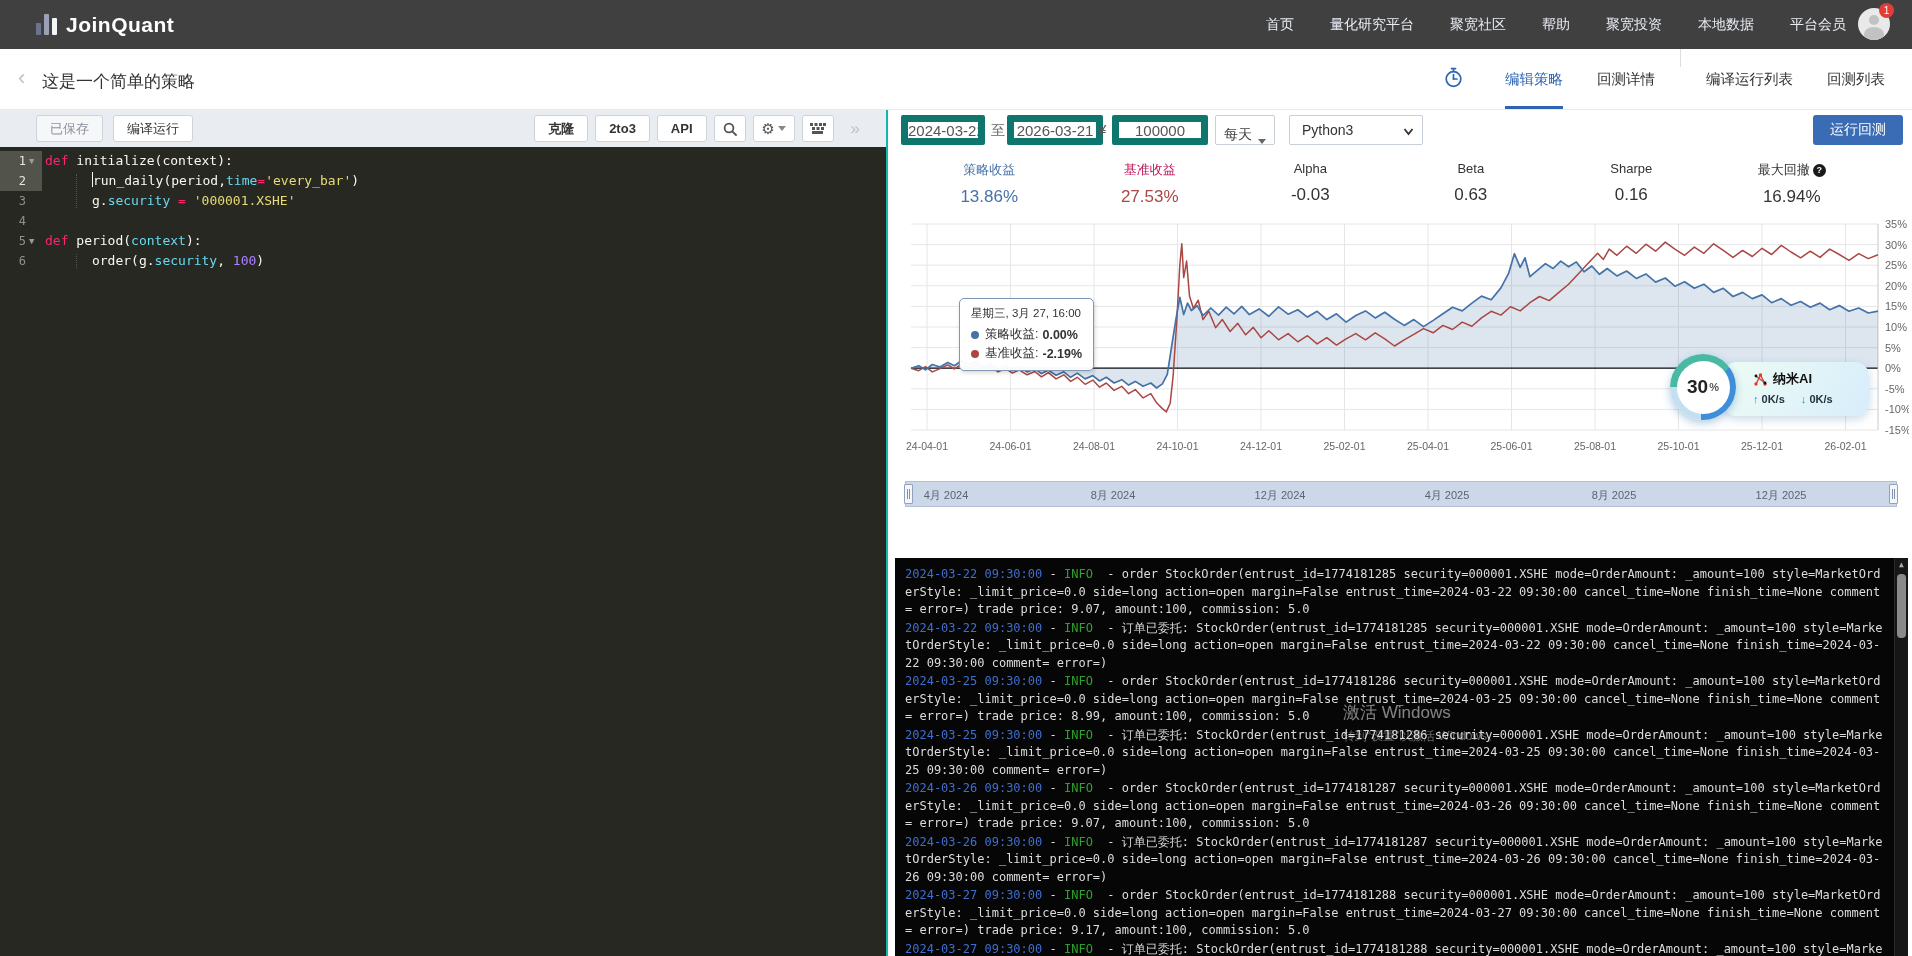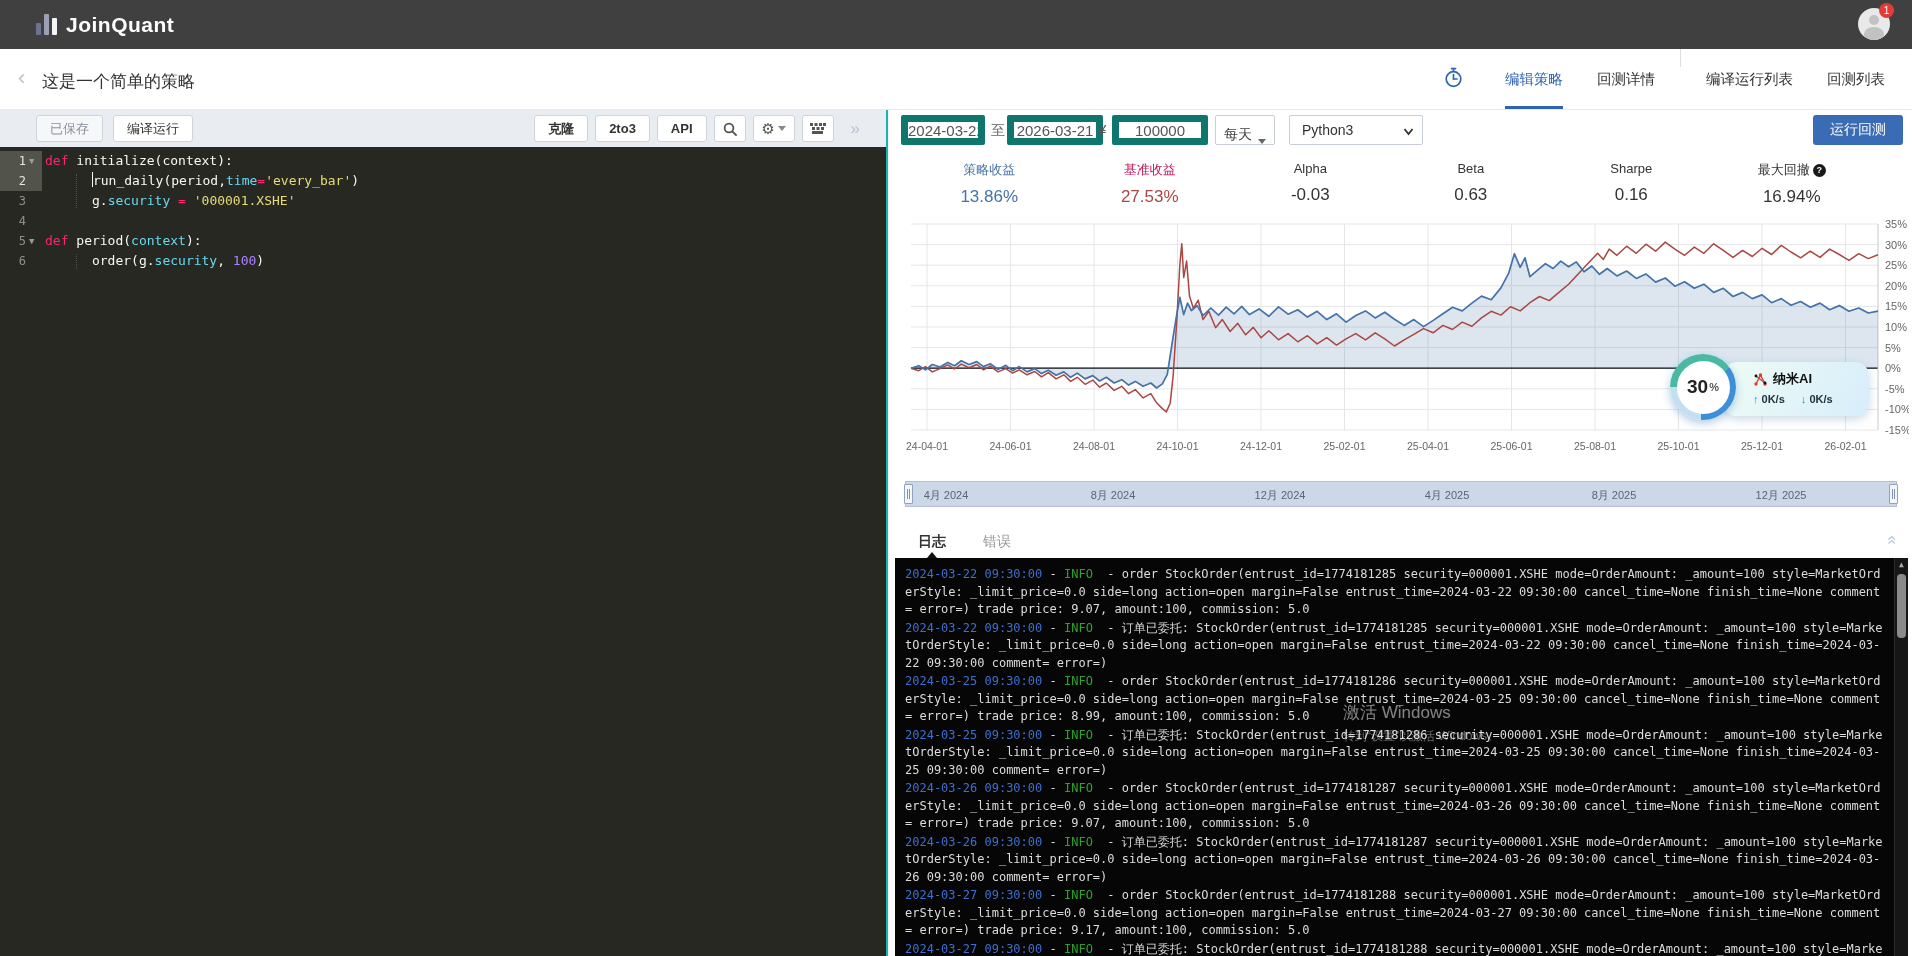--- a/index.html
+++ b/index.html
@@ -141,20 +141,29 @@
 
   <header id="navbar">
     <div id="logo">
       <span id="logo-bars">
           <i></i>
           <i></i>
           <i></i>
         </span>
       <span id="logo-text">JoinQuant</span>
     </div>
+    <nav id="nav-items">
+        <span class="nav-item">首页</span>
+        <span class="nav-item">量化研究平台</span>
+        <span class="nav-item">聚宽社区</span>
+        <span class="nav-item">帮助</span>
+        <span class="nav-item">聚宽投资</span>
+        <span class="nav-item">本地数据</span>
+        <span class="nav-item">平台会员</span>
+      </nav>
     <div id="avatar-wrap">
       <div id="avatar">
           <div class="head"></div>
           <div class="body"></div>
         </div>
       <div id="avatar-badge">1</div>
     </div>
   </header>
 
   <div id="titlebar">
@@ -323,20 +332,35 @@
           <text x="988" y="178.8" font-size="11" fill="#666" font-family="Liberation Sans, sans-serif">-5%</text>
           <line x1="14" y1="195.4" x2="981" y2="195.4" stroke="#e6e6e6" stroke-width="1"></line>
           <text x="988" y="199.4" font-size="11" fill="#666" font-family="Liberation Sans, sans-serif">-10%</text>
           <line x1="14" y1="216" x2="981" y2="216" stroke="#e6e6e6" stroke-width="1"></line>
           <text x="988" y="220" font-size="11" fill="#666" font-family="Liberation Sans, sans-serif">-15%</text>
           <line x1="981" y1="10" x2="981" y2="216" stroke="#c9c9c9" stroke-width="1"></line>
           <polygon points="14.0,154.2 21.7,151.7 28.5,155.8 35.3,150.5 43.0,153.0 50.7,148.4 57.5,151.7 64.3,146.8 72.0,150.5 79.8,147.6 86.5,152.6 93.3,149.7 101.0,155.4 108.8,151.3 115.5,156.7 122.3,152.6 130.0,157.9 137.8,154.6 144.5,159.6 151.3,156.3 159.1,161.2 166.8,157.9 173.6,163.3 180.3,159.1 188.1,164.9 195.8,161.6 202.6,167.0 209.3,163.3 217.1,169.0 224.8,165.7 231.6,171.1 238.3,167.4 246.1,172.3 253.8,169.0 259.6,174.0 265.4,169.9 270.3,160.4 275.1,129.5 279.0,104.8 282.8,83.3 286.7,100.6 290.6,89.1 294.4,96.5 300.2,91.6 306.0,101.5 313.8,94.0 321.5,101.1 329.2,93.2 337.0,99.8 344.7,92.4 352.4,100.6 362.1,94.9 371.8,102.3 381.5,92.8 391.1,100.2 400.8,95.7 410.5,103.1 420.1,97.3 429.8,105.6 439.5,99.8 449.1,108.1 458.8,101.5 468.5,96.9 478.2,103.9 487.8,98.2 497.5,105.2 507.2,111.4 516.8,105.6 526.5,112.6 536.2,106.4 545.9,99.8 555.5,93.2 565.2,96.9 574.9,89.1 584.5,82.1 594.2,85.8 603.9,73.9 611.6,59.4 617.4,39.7 623.2,53.3 628.0,43.8 632.9,62.7 640.6,56.1 648.4,49.6 656.1,54.5 663.8,47.1 671.6,52.8 679.3,47.9 687.0,57.8 694.8,52.0 702.5,60.3 710.2,54.5 719.9,61.9 729.6,57.0 739.3,64.4 748.9,59.9 758.6,68.1 768.3,64.0 777.9,72.2 787.6,67.7 797.3,74.3 806.9,70.2 816.6,78.4 826.3,74.3 836.0,82.5 845.6,78.4 855.3,84.6 865.0,80.9 874.6,88.7 884.3,84.6 894.0,91.2 903.6,87.5 913.3,93.2 923.0,89.1 932.6,95.7 942.3,91.6 952.0,97.3 961.7,94.0 971.3,99.0 981.0,97.1 981.0,154.20000000000002 14.0,154.20000000000002" fill="rgba(69,114,167,0.18)" stroke="none"></polygon>
           <polyline points="14.0,154.2 21.7,156.7 28.5,152.6 35.3,157.9 43.0,154.6 50.7,150.9 57.5,155.0 64.3,150.1 72.0,153.8 79.8,150.5 86.5,155.8 93.3,152.1 101.0,157.9 108.8,154.6 115.5,159.1 122.3,155.8 130.0,160.8 137.8,157.5 144.5,162.9 151.3,158.7 159.1,164.9 166.8,160.8 173.6,167.4 180.3,163.3 188.1,170.3 195.8,166.1 202.6,173.2 209.3,169.0 217.1,176.4 224.8,172.3 231.6,179.7 238.3,175.6 246.1,183.9 253.8,179.7 259.6,188.8 265.4,194.6 269.3,197.9 273.2,189.2 276.1,162.4 279.9,104.8 282.8,51.2 284.8,29.8 286.7,63.6 289.6,47.1 292.5,82.1 296.4,94.5 301.2,86.2 306.0,105.6 311.8,97.3 318.6,113.8 325.4,105.6 333.1,117.5 340.8,109.3 348.6,120.8 356.3,113.4 364.1,123.7 371.8,116.7 381.5,125.8 391.1,119.6 400.8,127.8 410.5,121.7 420.1,129.9 429.8,123.7 439.5,131.1 449.1,124.9 458.8,119.6 468.5,125.8 478.2,118.8 487.8,124.9 497.5,132.0 507.2,125.8 516.8,120.4 526.5,114.6 536.2,118.8 545.9,111.4 555.5,115.5 565.2,108.1 574.9,112.2 584.5,103.9 594.2,97.3 603.9,101.1 613.5,92.8 623.2,96.9 632.9,88.7 642.5,82.5 652.2,86.6 661.9,78.4 671.6,70.2 681.2,59.9 690.9,49.6 700.6,39.3 706.4,45.4 712.2,35.1 719.9,41.3 729.6,32.2 739.3,39.3 748.9,30.2 758.6,37.2 768.3,28.1 777.9,35.1 787.6,41.3 797.3,33.1 806.9,39.3 816.6,29.8 826.3,36.4 836.0,43.4 845.6,36.4 855.3,42.5 865.0,34.3 874.6,40.5 884.3,31.4 894.0,38.0 903.6,43.8 913.3,37.2 923.0,43.4 932.6,35.1 942.3,40.5 952.0,46.3 961.7,39.7 971.3,44.6 981.0,40.8" fill="none" stroke="#aa4643" stroke-width="1.5" stroke-linejoin="round"></polyline>
           <polyline points="14.0,154.2 21.7,151.7 28.5,155.8 35.3,150.5 43.0,153.0 50.7,148.4 57.5,151.7 64.3,146.8 72.0,150.5 79.8,147.6 86.5,152.6 93.3,149.7 101.0,155.4 108.8,151.3 115.5,156.7 122.3,152.6 130.0,157.9 137.8,154.6 144.5,159.6 151.3,156.3 159.1,161.2 166.8,157.9 173.6,163.3 180.3,159.1 188.1,164.9 195.8,161.6 202.6,167.0 209.3,163.3 217.1,169.0 224.8,165.7 231.6,171.1 238.3,167.4 246.1,172.3 253.8,169.0 259.6,174.0 265.4,169.9 270.3,160.4 275.1,129.5 279.0,104.8 282.8,83.3 286.7,100.6 290.6,89.1 294.4,96.5 300.2,91.6 306.0,101.5 313.8,94.0 321.5,101.1 329.2,93.2 337.0,99.8 344.7,92.4 352.4,100.6 362.1,94.9 371.8,102.3 381.5,92.8 391.1,100.2 400.8,95.7 410.5,103.1 420.1,97.3 429.8,105.6 439.5,99.8 449.1,108.1 458.8,101.5 468.5,96.9 478.2,103.9 487.8,98.2 497.5,105.2 507.2,111.4 516.8,105.6 526.5,112.6 536.2,106.4 545.9,99.8 555.5,93.2 565.2,96.9 574.9,89.1 584.5,82.1 594.2,85.8 603.9,73.9 611.6,59.4 617.4,39.7 623.2,53.3 628.0,43.8 632.9,62.7 640.6,56.1 648.4,49.6 656.1,54.5 663.8,47.1 671.6,52.8 679.3,47.9 687.0,57.8 694.8,52.0 702.5,60.3 710.2,54.5 719.9,61.9 729.6,57.0 739.3,64.4 748.9,59.9 758.6,68.1 768.3,64.0 777.9,72.2 787.6,67.7 797.3,74.3 806.9,70.2 816.6,78.4 826.3,74.3 836.0,82.5 845.6,78.4 855.3,84.6 865.0,80.9 874.6,88.7 884.3,84.6 894.0,91.2 903.6,87.5 913.3,93.2 923.0,89.1 932.6,95.7 942.3,91.6 952.0,97.3 961.7,94.0 971.3,99.0 981.0,97.1" fill="none" stroke="#4572a7" stroke-width="1.7" stroke-linejoin="round"></polyline>
         </svg>
+      <div id="chart-tooltip">
+        <div id="tt-title">星期三, 3月 27, 16:00</div>
+        <div id="tt-rows">
+            <div class="tt-row">
+              <span class="tt-dot" style="background: rgb(69, 114, 167);"></span>
+              <span>策略收益:</span>
+              <span class="tt-val">0.00%</span>
+            </div>
+            <div class="tt-row">
+              <span class="tt-dot" style="background: rgb(170, 70, 67);"></span>
+              <span>基准收益:</span>
+              <span class="tt-val">-2.19%</span>
+            </div>
+          </div>
+      </div>
     </div>
 
     <div id="ai-card">
       <div id="ai-name-row">
         <svg width="15" height="15" viewBox="0 0 15 15">
           <g stroke="#e23c30" stroke-width="1.4" fill="none">
               <line x1="3" y1="12" x2="7.5" y2="3"></line>
               <line x1="7.5" y1="3" x2="12" y2="12"></line>
               <line x1="3" y1="4" x2="12" y2="11"></line>
             </g>
@@ -368,26 +392,20 @@
           <i></i>
         </div>
     <span class="nav-label" style="left: 40px;">4月 2024</span>
         <span class="nav-label" style="left: 207px;">8月 2024</span>
         <span class="nav-label" style="left: 374px;">12月 2024</span>
         <span class="nav-label" style="left: 541px;">4月 2025</span>
         <span class="nav-label" style="left: 708px;">8月 2025</span>
         <span class="nav-label" style="left: 875px;">12月 2025</span>
       </div>
 
-    <div id="log-tabs">
-      <span id="log-tab-active">日志</span>
-      <span id="log-tab-error">错误</span>
-      <span id="log-tab-marker"></span>
-      <span id="log-collapse">»</span>
-    </div>
 
     <div id="log-box">
       <div id="log-entries">
           <div class="log-entry"><span class="log-time">2024-03-22 09:30:00</span> - <span class="log-level">INFO</span>  - <span>order StockOrder(entrust_id=1774181285 security=000001.XSHE mode=OrderAmount: _amount=100 style=MarketOrderStyle: _limit_price=0.0 side=long action=open margin=False entrust_time=2024-03-22 09:30:00 cancel_time=None finish_time=None comment= error=) trade price: 9.07, amount:100, commission: 5.0</span></div>
           <div class="log-entry"><span class="log-time">2024-03-22 09:30:00</span> - <span class="log-level">INFO</span>  - <span>订单已委托: StockOrder(entrust_id=1774181285 security=000001.XSHE mode=OrderAmount: _amount=100 style=MarketOrderStyle: _limit_price=0.0 side=long action=open margin=False entrust_time=2024-03-22 09:30:00 cancel_time=None finish_time=2024-03-22 09:30:00 comment= error=)</span></div>
           <div class="log-entry"><span class="log-time">2024-03-25 09:30:00</span> - <span class="log-level">INFO</span>  - <span>order StockOrder(entrust_id=1774181286 security=000001.XSHE mode=OrderAmount: _amount=100 style=MarketOrderStyle: _limit_price=0.0 side=long action=open margin=False entrust_time=2024-03-25 09:30:00 cancel_time=None finish_time=None comment= error=) trade price: 8.99, amount:100, commission: 5.0</span></div>
           <div class="log-entry"><span class="log-time">2024-03-25 09:30:00</span> - <span class="log-level">INFO</span>  - <span>订单已委托: StockOrder(entrust_id=1774181286 security=000001.XSHE mode=OrderAmount: _amount=100 style=MarketOrderStyle: _limit_price=0.0 side=long action=open margin=False entrust_time=2024-03-25 09:30:00 cancel_time=None finish_time=2024-03-25 09:30:00 comment= error=)</span></div>
           <div class="log-entry"><span class="log-time">2024-03-26 09:30:00</span> - <span class="log-level">INFO</span>  - <span>order StockOrder(entrust_id=1774181287 security=000001.XSHE mode=OrderAmount: _amount=100 style=MarketOrderStyle: _limit_price=0.0 side=long action=open margin=False entrust_time=2024-03-26 09:30:00 cancel_time=None finish_time=None comment= error=) trade price: 9.07, amount:100, commission: 5.0</span></div>
           <div class="log-entry"><span class="log-time">2024-03-26 09:30:00</span> - <span class="log-level">INFO</span>  - <span>订单已委托: StockOrder(entrust_id=1774181287 security=000001.XSHE mode=OrderAmount: _amount=100 style=MarketOrderStyle: _limit_price=0.0 side=long action=open margin=False entrust_time=2024-03-26 09:30:00 cancel_time=None finish_time=2024-03-26 09:30:00 comment= error=)</span></div>
           <div class="log-entry"><span class="log-time">2024-03-27 09:30:00</span> - <span class="log-level">INFO</span>  - <span>order StockOrder(entrust_id=1774181288 security=000001.XSHE mode=OrderAmount: _amount=100 style=MarketOrderStyle: _limit_price=0.0 side=long action=open margin=False entrust_time=2024-03-27 09:30:00 cancel_time=None finish_time=None comment= error=) trade price: 9.17, amount:100, commission: 5.0</span></div>

